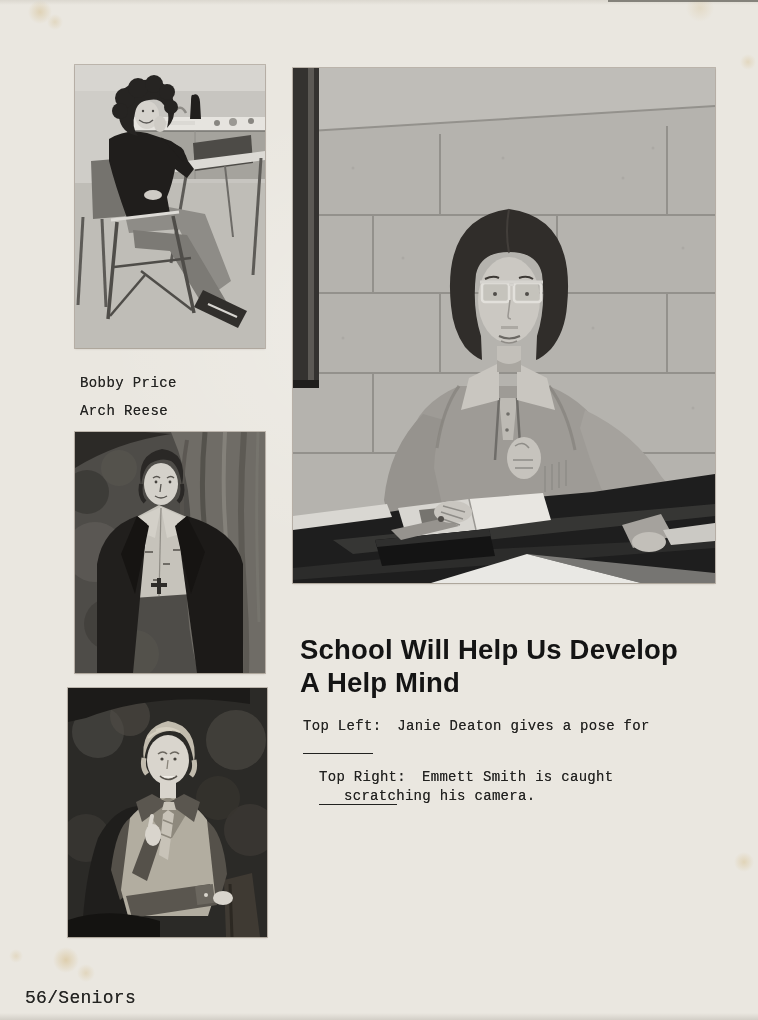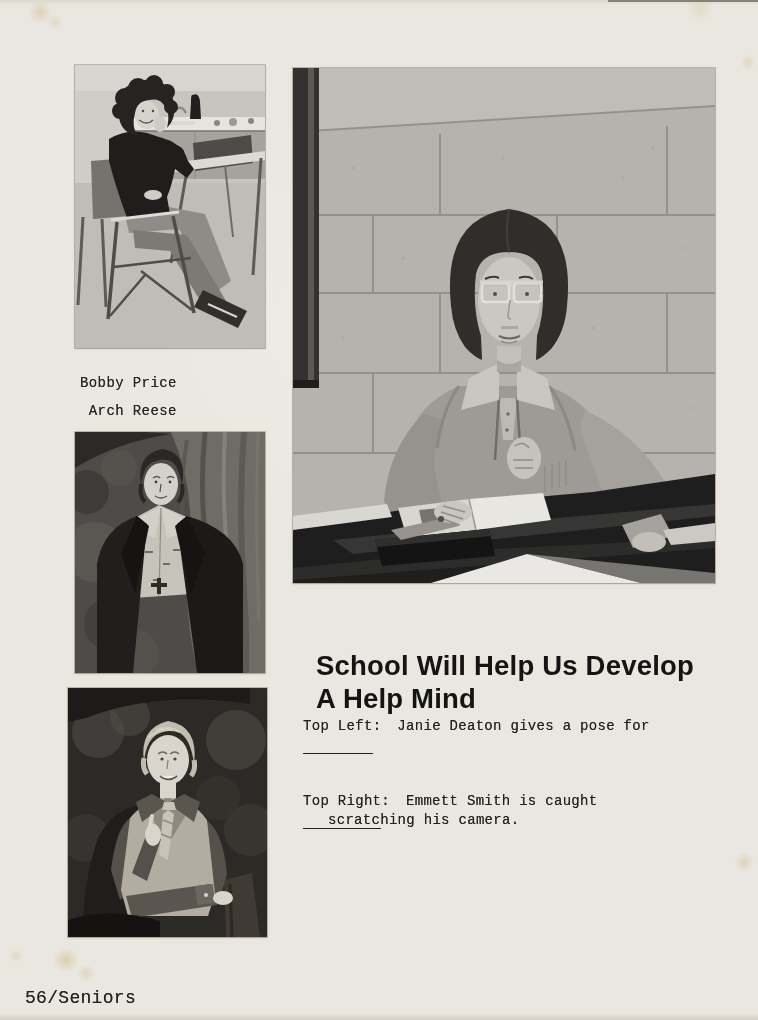--- a/index.html
+++ b/index.html
@@ -24,30 +24,30 @@
   }
   .scan-edge-top{position:absolute;left:608px;top:0;width:150px;height:2px;background:#55534d;opacity:.65;}
   .photo{position:absolute;box-shadow:0 0 0 1px rgba(74,58,42,0.28), 0 1px 2px rgba(60,50,40,0.18);overflow:hidden;background:#9a9894;}
   .photo svg{display:block;width:100%;height:100%;}
   .photo-top-left{left:75px;top:65px;width:190px;height:283px;}
   .photo-mid-left{left:75px;top:432px;width:190px;height:241px;}
   .photo-bottom-left{left:68px;top:688px;width:199px;height:249px;}
   .photo-main{left:293px;top:68px;width:422px;height:515px;}
   .names{position:absolute;left:80px;top:375px;font-size:14px;line-height:17px;color:#242422;
          text-shadow:0 0 .4px rgba(20,20,20,.65);letter-spacing:.4px;}
-  .name{margin-bottom:11px;white-space:nowrap;text-align:right;}
-  .heading{position:absolute;left:299px;top:633px;margin:17px;
+  .name{margin-bottom:11px;white-space:nowrap;}
+  .heading{position:absolute;left:299px;top:633px;margin:1px;
            font-family:"Liberation Sans","DejaVu Sans",sans-serif;
            font-weight:700;font-size:27.5px;line-height:32.5px;color:#141414;
            letter-spacing:.2px;width:440px;}
   .heading span{display:block;white-space:nowrap;}
   .caption{position:absolute;left:303px;font-size:14px;line-height:18.5px;color:#222220;
            text-shadow:0 0 .4px rgba(20,20,20,.6);letter-spacing:.3px;white-space:nowrap;}
   .caption-1{top:717px;}
-  .caption-2{top:792px;}
+  .caption-2{top:768px;margin-left:16px;}
   .cap-label{border-bottom:1.5px solid #222220;padding-bottom:19px;}
   .cap-text{margin-left:16px;}
   .cap-cont{margin-left:25px;}
   .folio{position:absolute;left:25px;top:988px;font-size:18px;letter-spacing:.3px;color:#242422;
          text-shadow:0 0 .4px rgba(20,20,20,.65);}
 </style>
 </head>
 <body>
 
 <div class="page">

